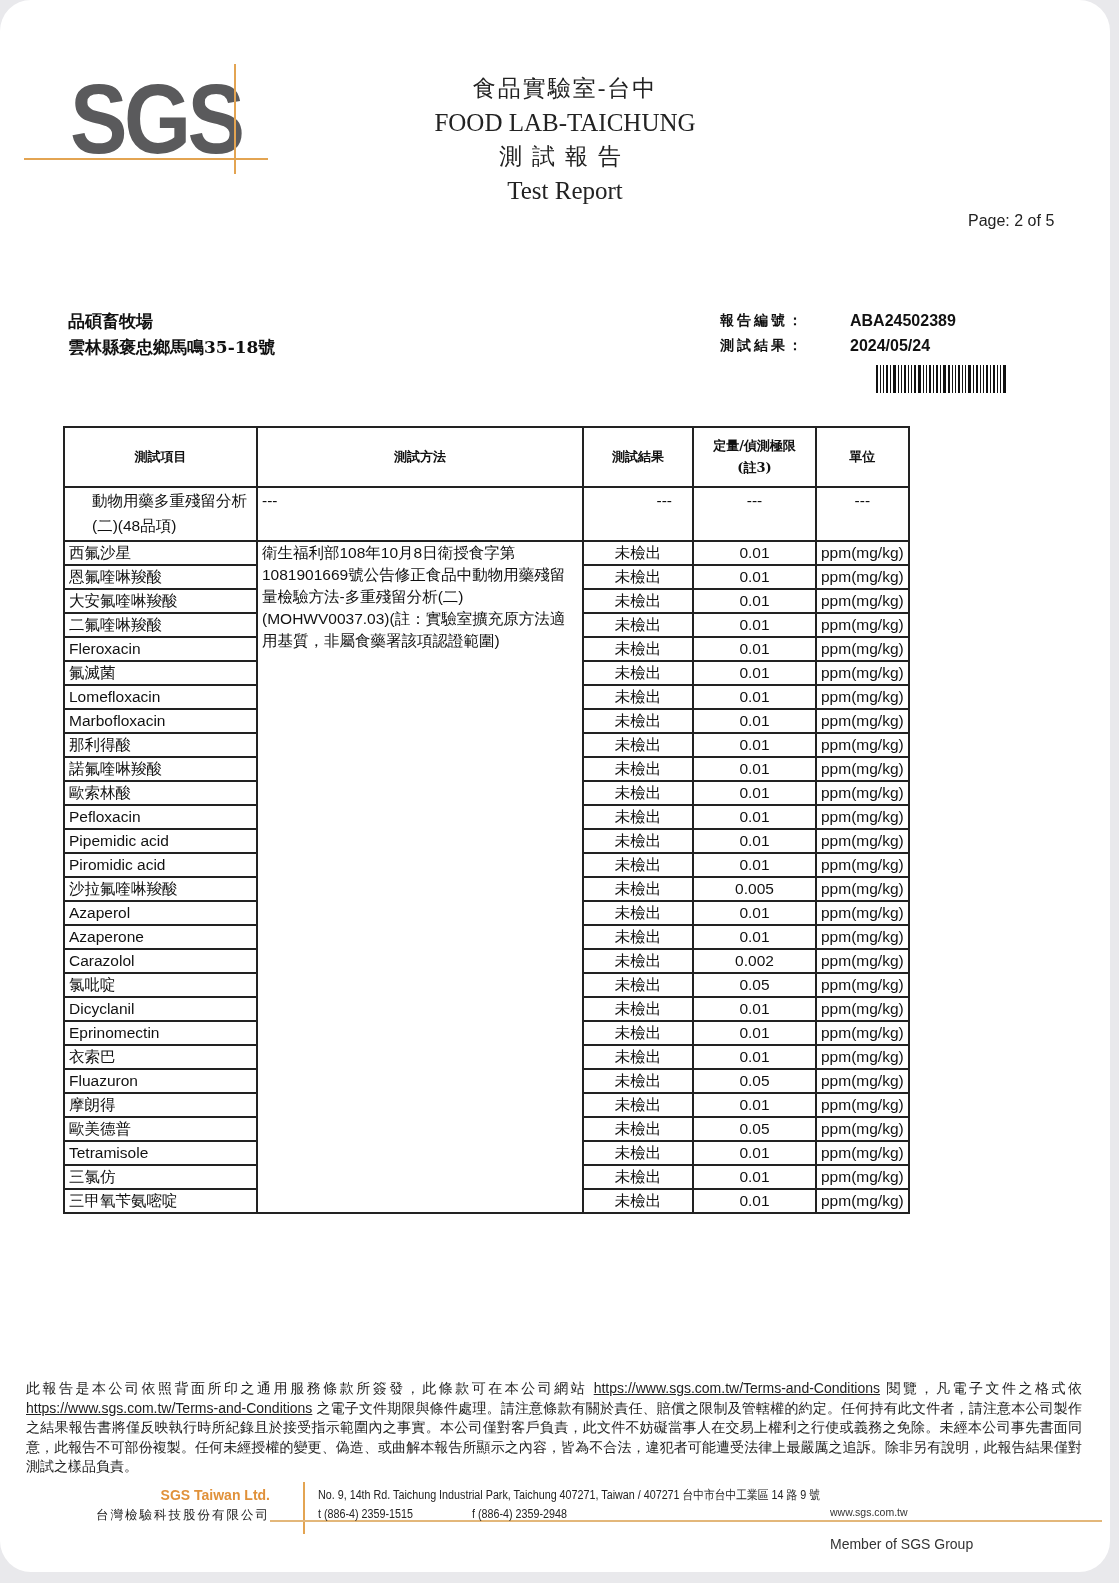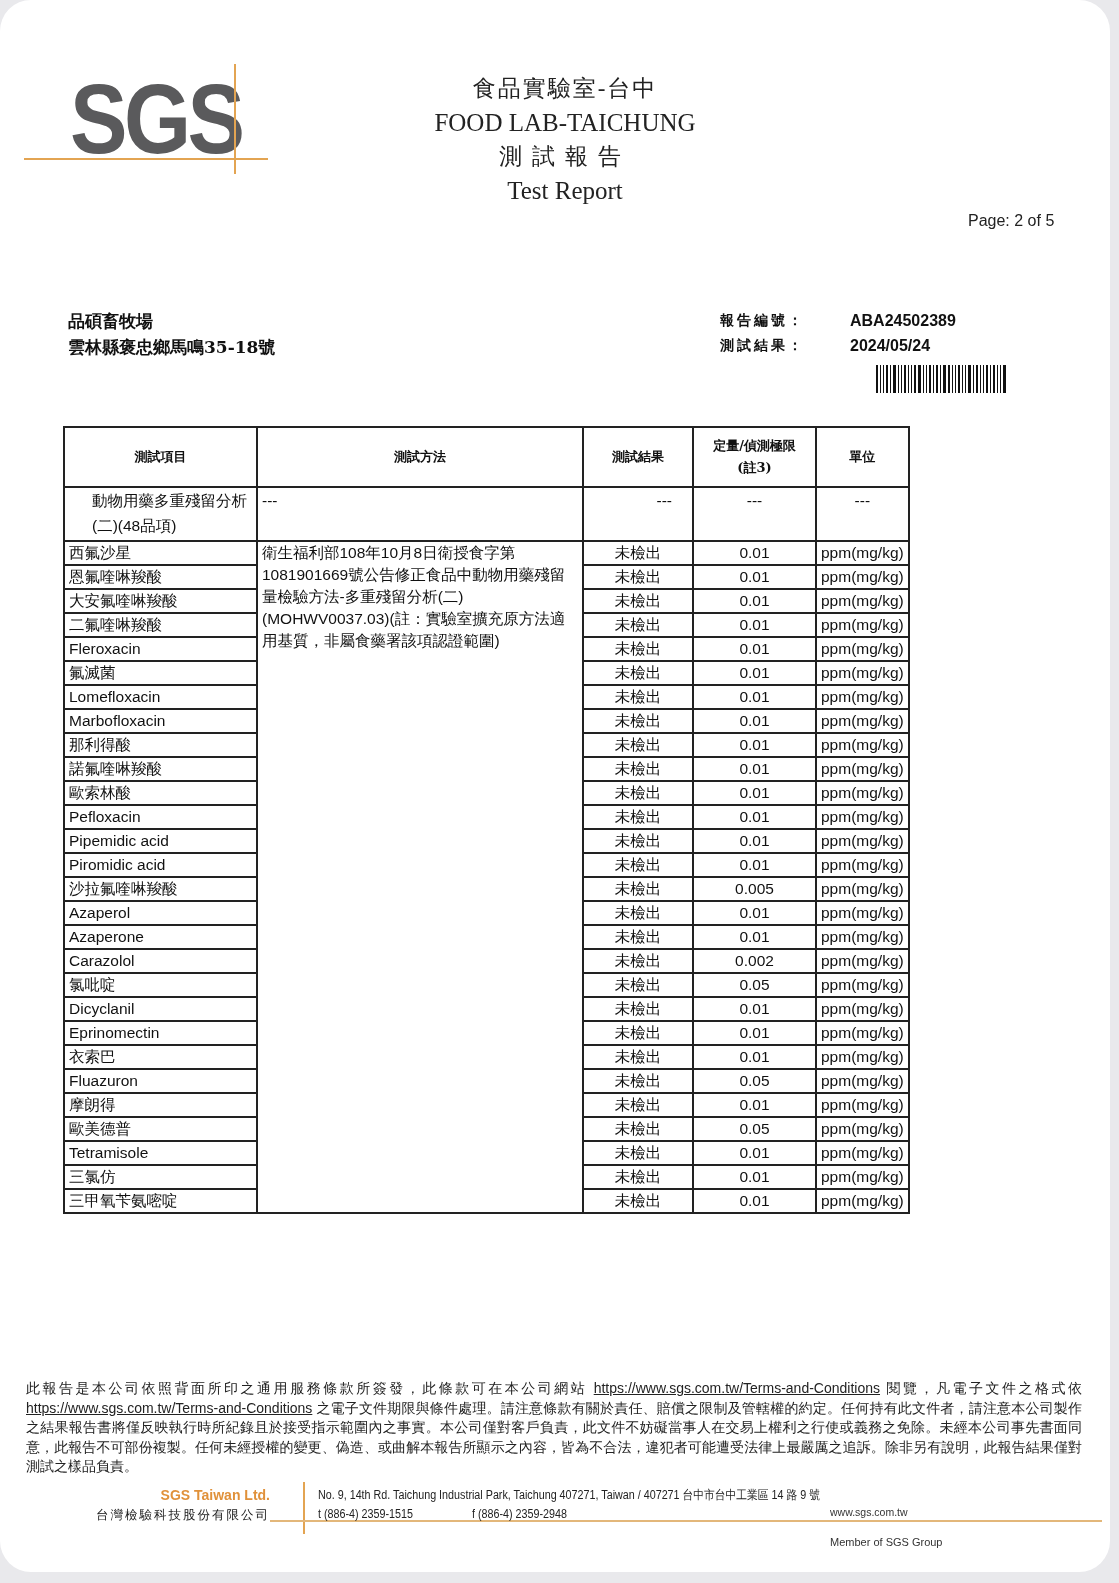--- a/index.html
+++ b/index.html
@@ -69,21 +69,21 @@
   .disclaimer a { color:#222; text-decoration:underline; }
   .footer-company { position:absolute; left:80px; top:1485px; width:190px; text-align:right; }
   .fc-en { color:#e0913a; font-weight:bold; font-size:14px; line-height:20px; }
   .fc-cn { font-family:"DejaVu Serif", serif; font-size:12.5px; letter-spacing:2px; line-height:20px; color:#222; }
   .footer-vline { position:absolute; left:303px; top:1482px; width:2px; height:52px; background:#e3a452; }
   .footer-hline { position:absolute; left:270px; top:1520px; width:832px; height:2px; background:#e3b77a; }
   .footer-address { position:absolute; left:318px; top:1485px; font-size:12.5px; line-height:20px; color:#222; transform:scaleX(0.86); transform-origin:left top; white-space:nowrap; }
   .footer-phone { position:absolute; left:318px; top:1504px; font-size:12.5px; line-height:20px; color:#222; transform:scaleX(0.86); transform-origin:left top; white-space:nowrap; }
   .footer-fax { position:absolute; left:472px; top:1504px; font-size:12.5px; line-height:20px; color:#222; transform:scaleX(0.86); transform-origin:left top; white-space:nowrap; }
   .footer-web { position:absolute; left:830px; top:1506px; font-size:10.5px; color:#333; }
-  .footer-member { position:absolute; left:830px; top:1536px; font-size:11px; color:#333; }
+  .footer-member { position:absolute; left:830px; top:1536px; font-size:14px; color:#333; }
 </style>
 </head>
 <body>
 
 <div class="page">
 
   <div class="logo">
     <div class="logo-text">SGS</div>
     <div class="logo-hline"></div>
     <div class="logo-vline"></div>

